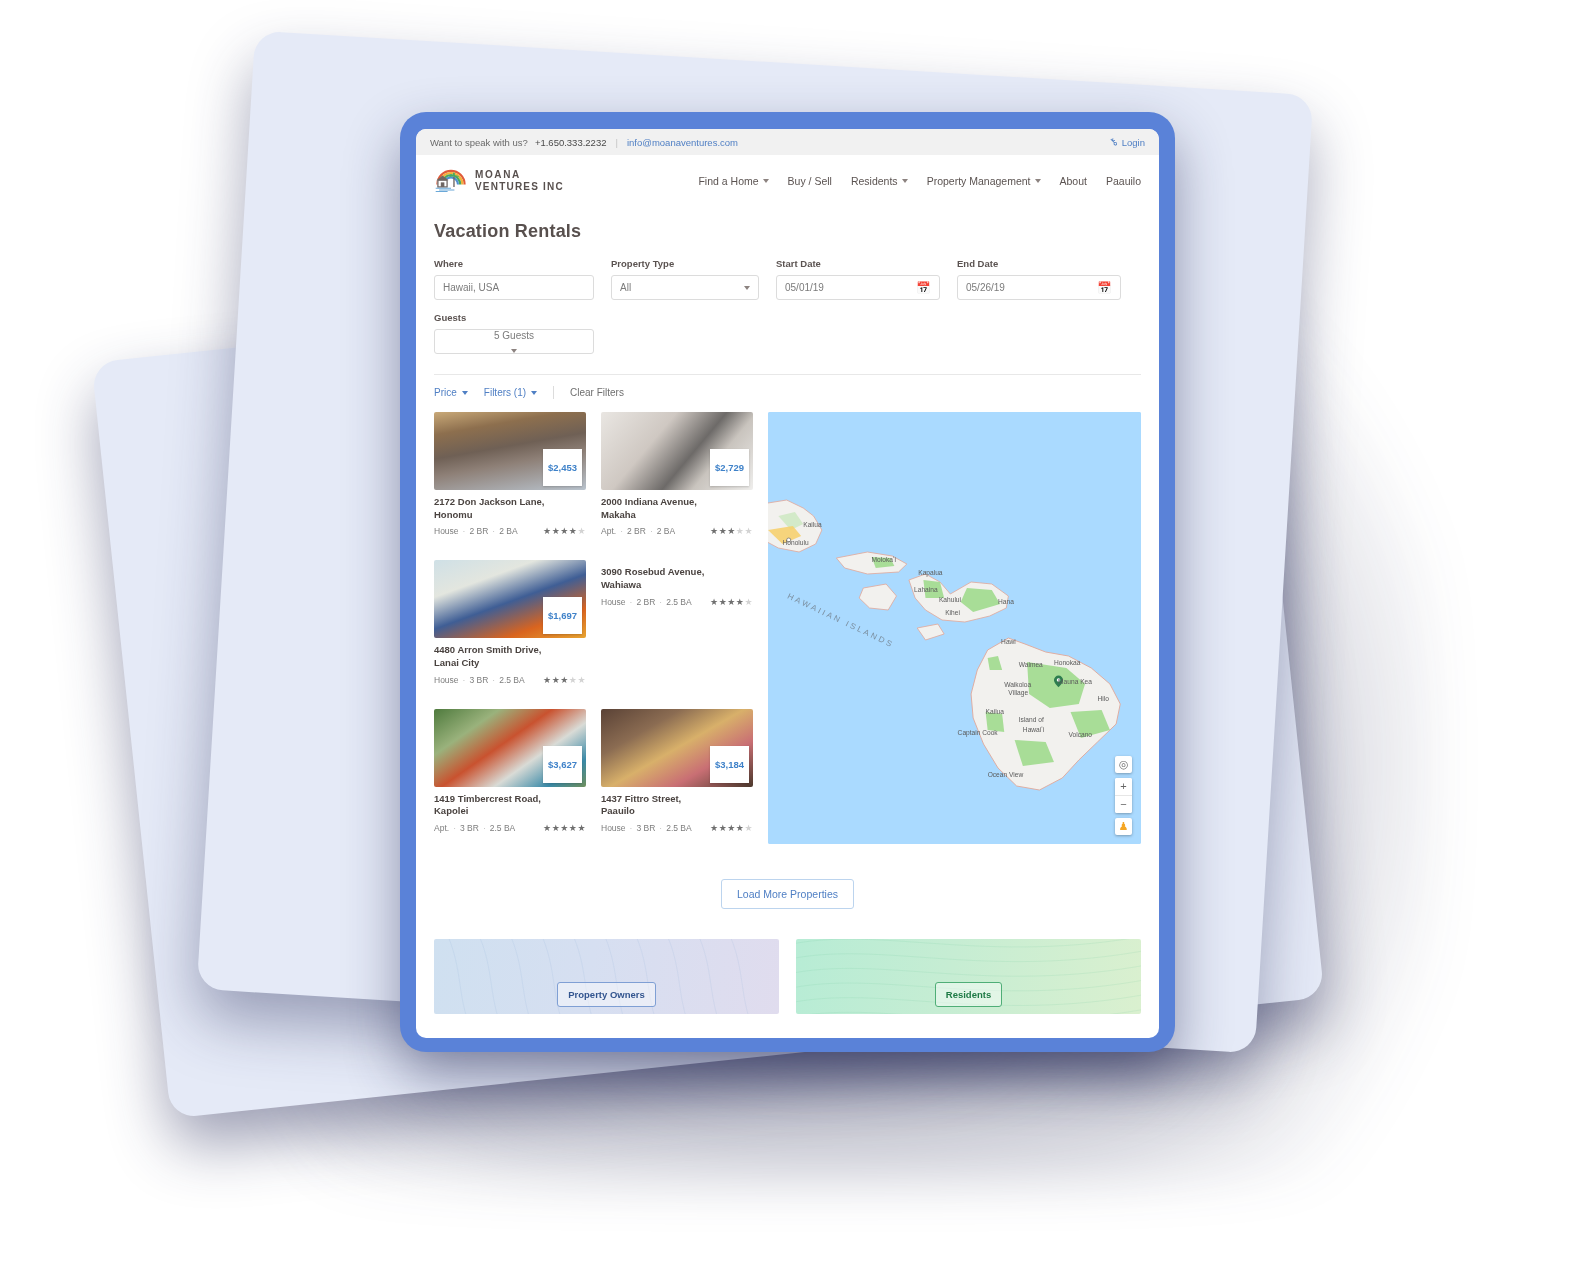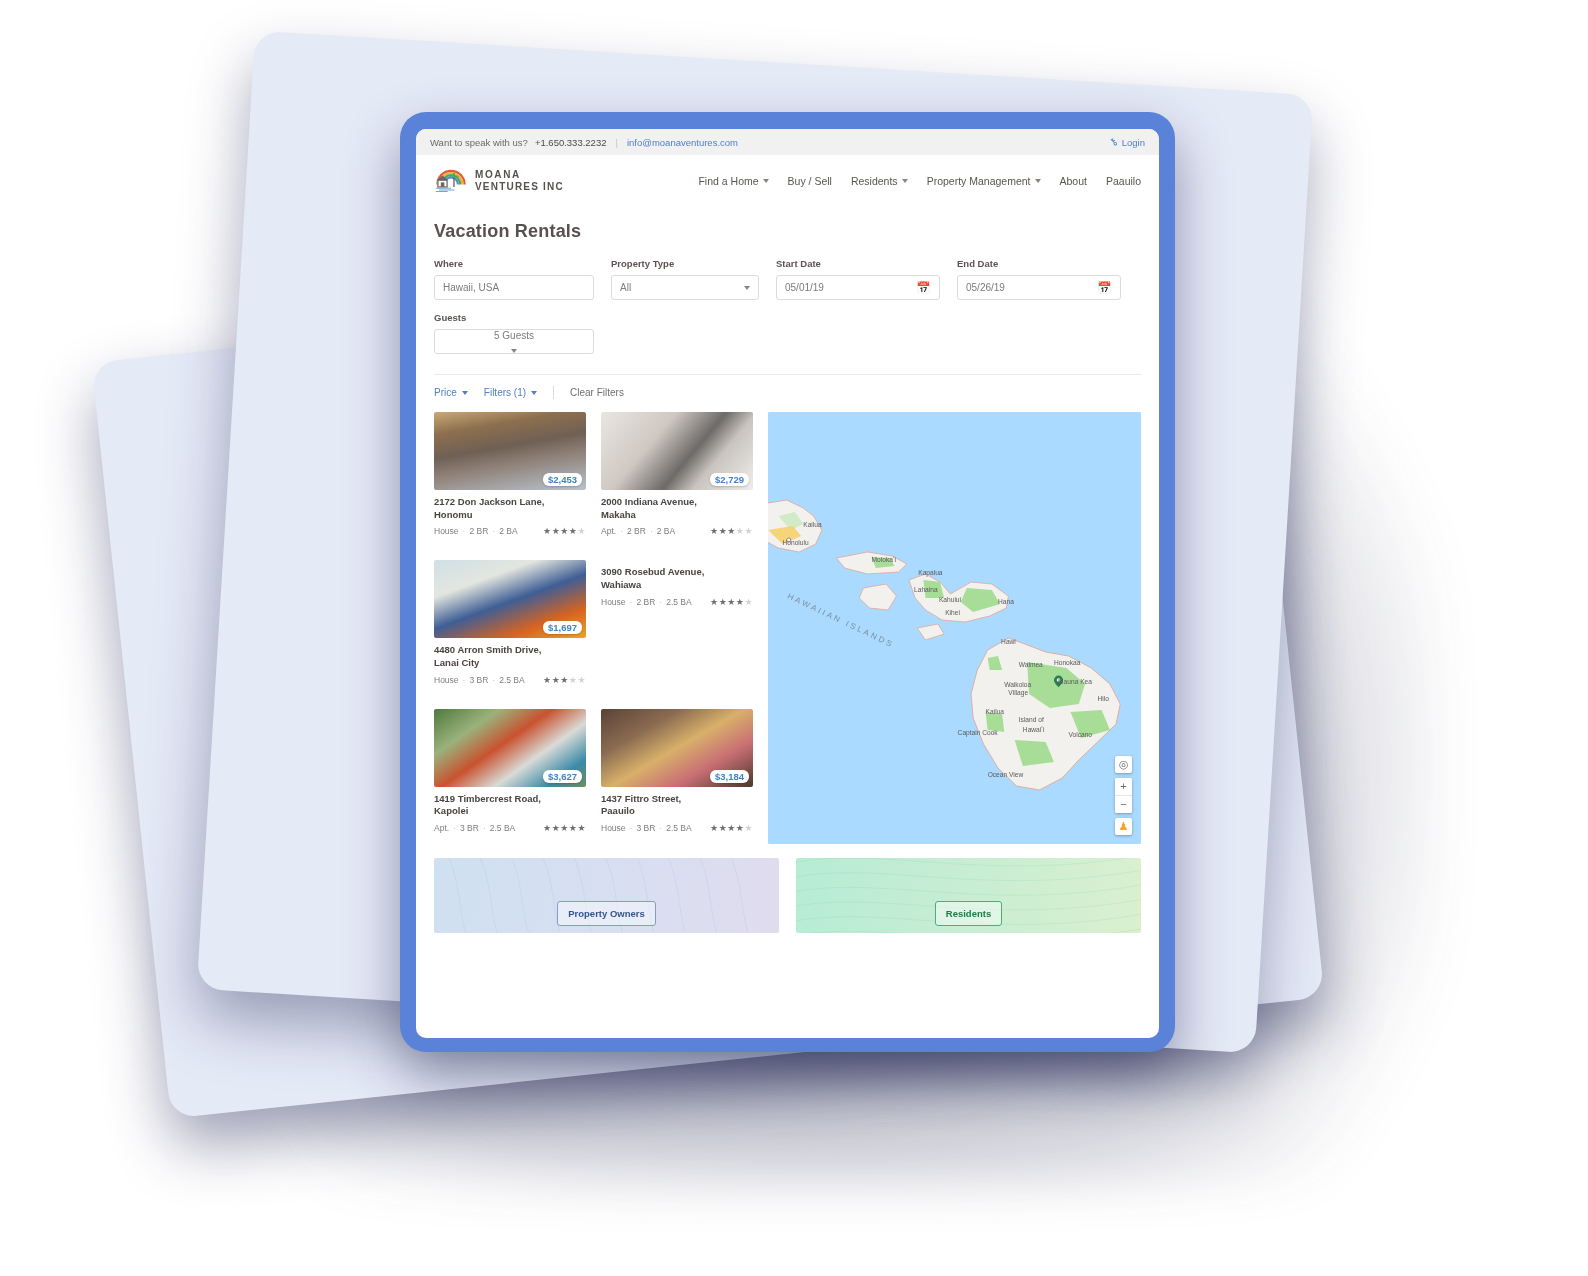--- a/index.html
+++ b/index.html
@@ -74,22 +74,22 @@
   .filters .fl{color:#4f7fc4;display:flex;align-items:center;gap:5px;}
   .filters .fl .caret{border-top-color:#4f7fc4;}
   .vsep{width:1px;height:13px;background:#dcdcdc;}
   .filters .clear{color:#6f6f6f;}
 
   
   .results{display:flex;gap:14px;}
   .cards{display:grid;grid-template-columns:1fr 1fr;gap:13px 14px;width:320px;}
   .card{width:152px;}
   .thumb{width:152px;height:78px;border-radius:2px;position:relative;overflow:hidden;}
-  .price{position:absolute;right:4px;bottom:4px;background:#fff;border-radius:6px;
-         padding:1px 5px;font-size:9.5px;font-weight:bold;color:#3f82c9;
+  .price{position:absolute;right:4px;bottom:4px;background:#fff;border-radius:0;
+         padding:13px 5px;font-size:9.5px;font-weight:bold;color:#3f82c9;
          box-shadow:0 1px 2px rgba(0,0,0,.18);}
   .addr{font-size:9.5px;font-weight:bold;color:#4a4340;margin-top:6px;line-height:1.33;}
   .meta{display:flex;align-items:center;margin-top:5px;font-size:8.5px;color:#7d7d7d;}
   .meta .dot{margin:0 4px;color:#bdbdbd;}
   .stars{margin-left:auto;letter-spacing:.5px;font-size:9px;white-space:nowrap;}
   .stars .on{color:#6f6f6f;}
   .stars .off{color:#d3d3d3;}
 
   .map{flex:1;height:432px;border-radius:2px;position:relative;overflow:hidden;background:#aadaff;}
   .mapctl{position:absolute;right:9px;bottom:9px;display:flex;flex-direction:column;gap:5px;}
@@ -388,20 +388,23 @@
             <div class="mapbtn">◎</div>
             <div class="mapgrp">
               <div class="mapbtn">+</div>
               <div class="mapbtn">−</div>
             </div>
             <div class="mapbtn" style="color:#f5a623;">♟</div>
           </div>
         </div>
       </div>
 
+      <div class="loadwrap">
+        <button class="loadbtn">Load More Properties</button>
+      </div>
 
       <div class="promos">
         <div class="promo blue">
           <svg class="swirl" viewBox="0 0 330 80" preserveAspectRatio="none">
             <g fill="none" stroke="#8fb0d8" stroke-width=".6" opacity=".55">
               <path d="M10 -10 C 30 30 20 60 40 95"></path>
                 <path d="M40 -10 C 60 30 50 60 70 95"></path>
               <path d="M70 -10 C 90 30 80 60 100 95"></path>
                 <path d="M100 -10 C 120 30 110 60 130 95"></path>
               <path d="M130 -10 C 150 30 140 60 160 95"></path>

